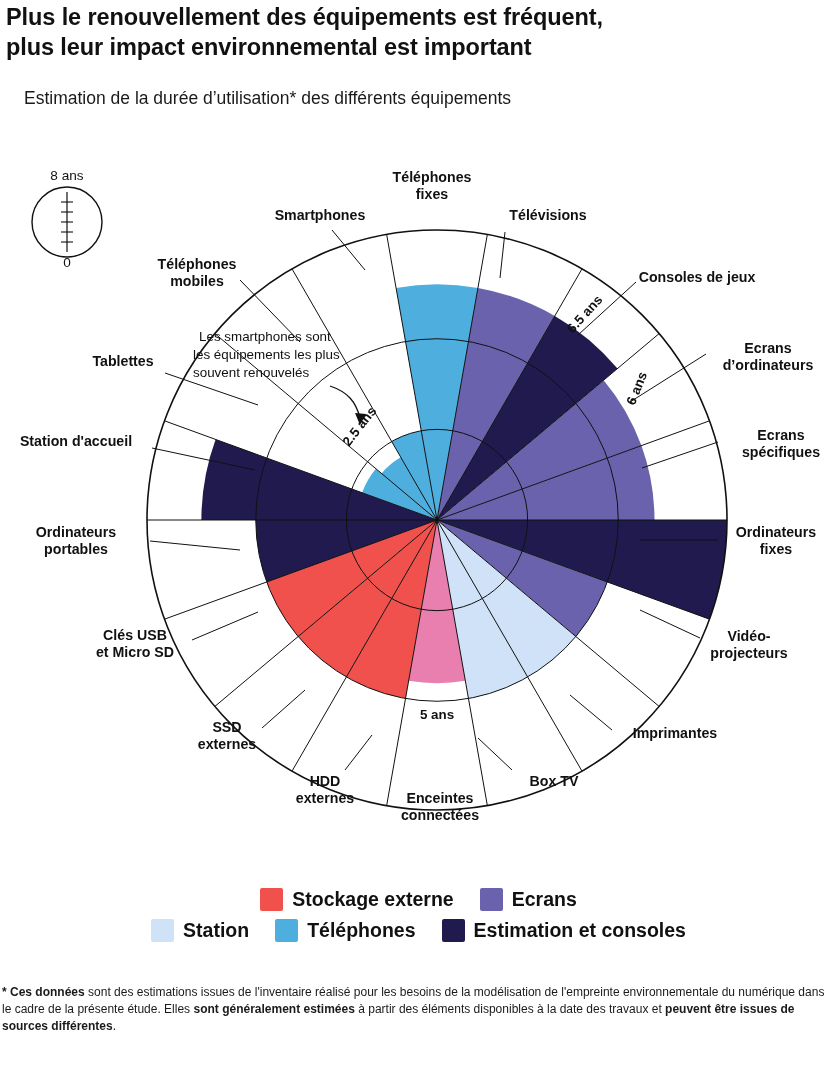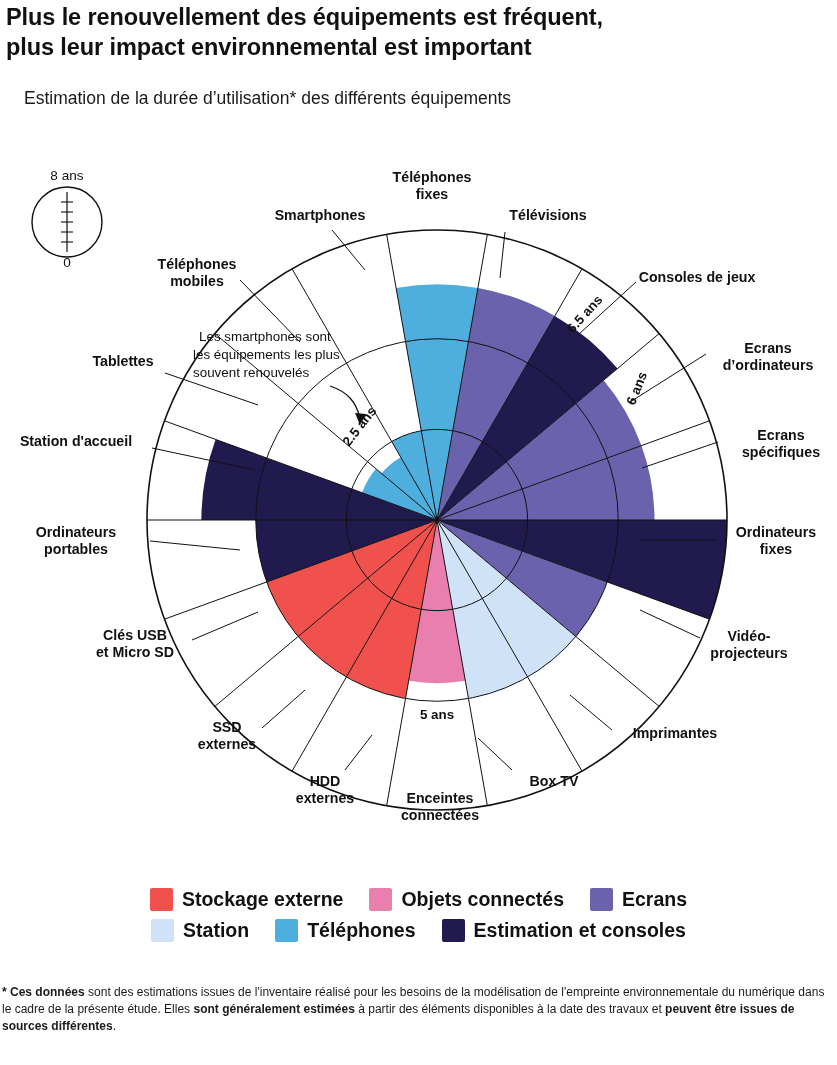--- a/index.html
+++ b/index.html
@@ -281,24 +281,20 @@
     </svg>
   </div>
 
   <div class="legend">
     <div class="legend-row">
       <div class="legend-item">
         <span class="legend-swatch" style="background:#f0514c"></span>
         <span class="legend-label">Stockage externe</span>
       </div>
       <div class="legend-item">
-        <span class="legend-swatch" style="background:#e87fae"></span>
-        <span class="legend-label">Objets connectés</span>
-      </div>
-      <div class="legend-item">
         <span class="legend-swatch" style="background:#6a62ad"></span>
         <span class="legend-label">Ecrans</span>
       </div>
     </div>
     <div class="legend-row">
       <div class="legend-item">
         <span class="legend-swatch" style="background:#cfe2f7"></span>
         <span class="legend-label">Station</span>
       </div>
       <div class="legend-item">

